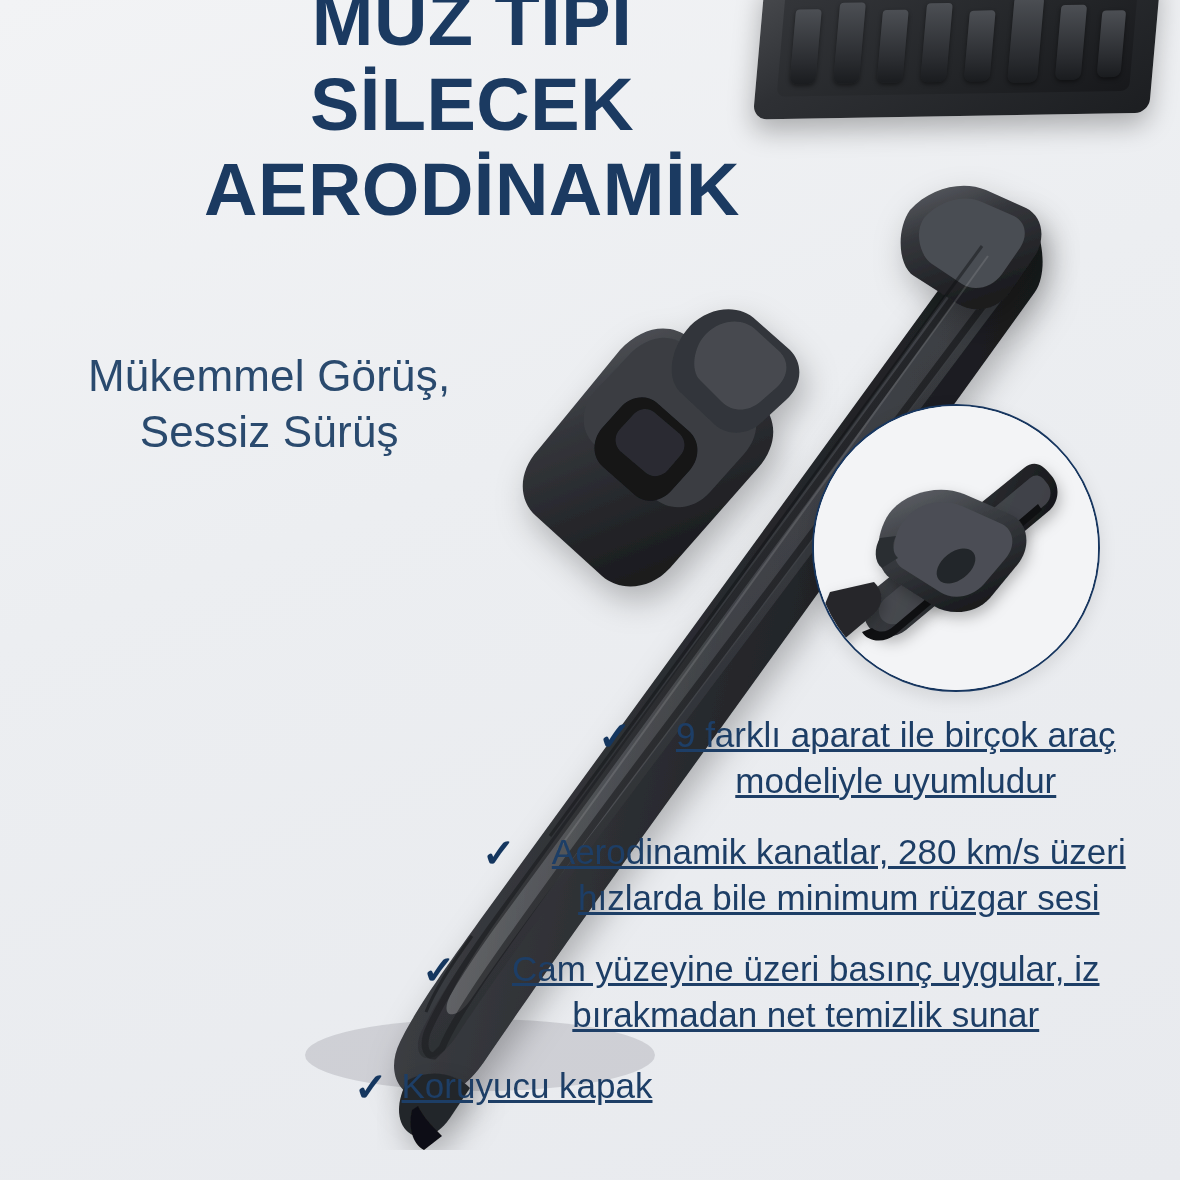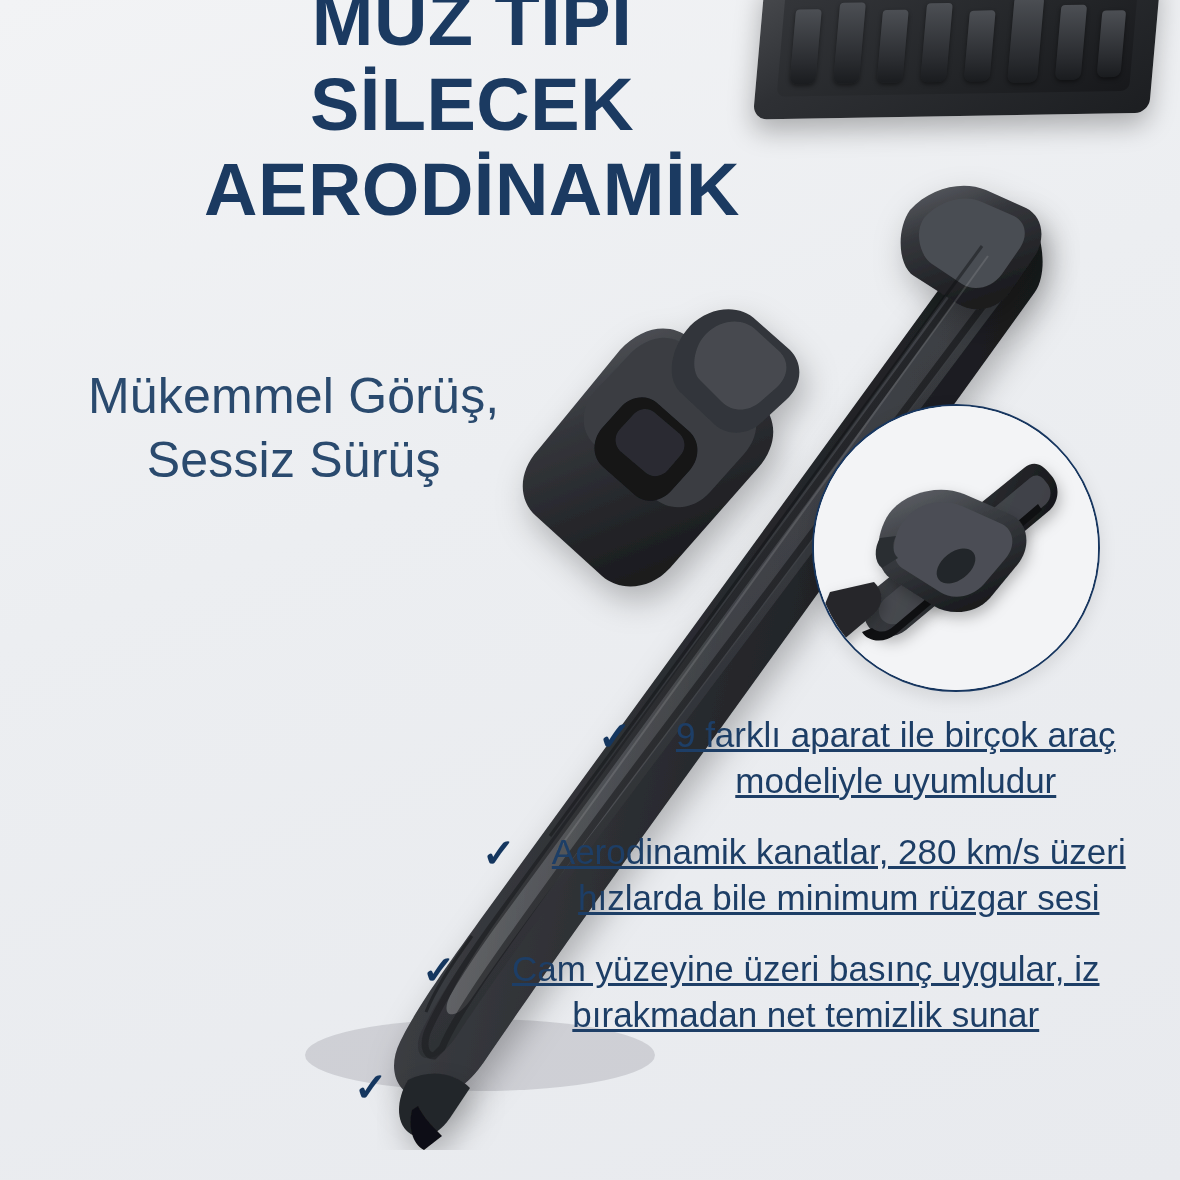--- a/index.html
+++ b/index.html
@@ -29,23 +29,23 @@
     line-height: 0.93;
     letter-spacing: 0.5px;
     white-space: nowrap;
   }
   .headline .line.l1 { font-size: 74px; }
   .headline .line.l2 { font-size: 74px; margin-top: 16px; }
   .headline .line.l3 { font-size: 74px; margin-top: 16px; }
 
   .subhead {
     position: absolute;
-    left: 88px; top: 364px;
+    left: 88px; top: 348px;
     color: #2a4a6e;
-    font-size: 50px;
+    font-size: 44px;
     line-height: 1.28;
     font-weight: normal;
     letter-spacing: 0.2px;
   }
 
   
   .toolcase {
     position: absolute;
     right: -6px; top: -92px;
     width: 430px; height: 250px;
@@ -340,16 +340,17 @@
     <div class="feature f2">
       <span class="check">✓</span>
       <span class="txt">Aerodinamik kanatlar, 280 km/s üzeri hızlarda bile minimum rüzgar sesi</span>
     </div>
     <div class="feature f3">
       <span class="check">✓</span>
       <span class="txt">Cam yüzeyine üzeri basınç uygular, iz bırakmadan net temizlik sunar</span>
     </div>
     <div class="feature f4">
       <span class="check">✓</span>
+      <span class="txt">Koruyucu kapak</span>
     </div>
   </div>
 
 </div>
 
 </body></html>

